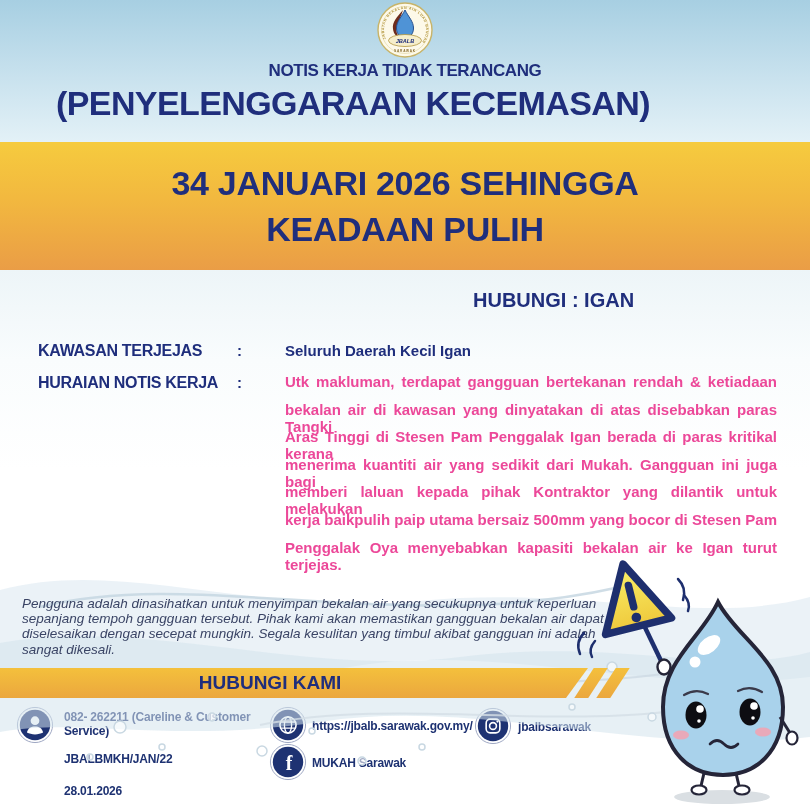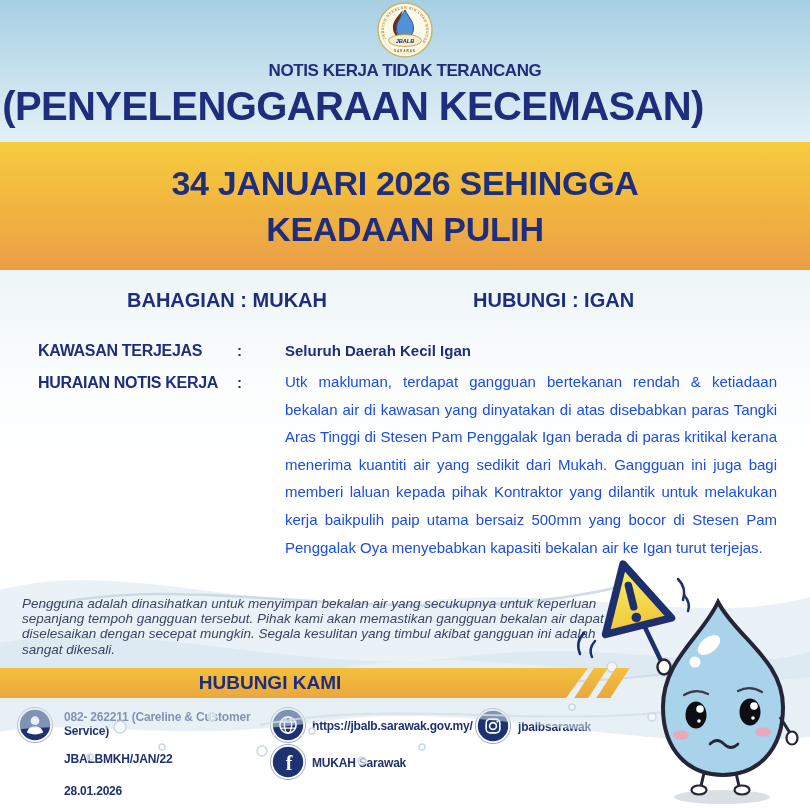--- a/index.html
+++ b/index.html
@@ -9,40 +9,40 @@
     background:#ffffff; font-family:"Liberation Sans", sans-serif;
     margin:0 auto;
   }
   
   .bg-top { position:absolute; left:0; top:0; width:810px; height:142px;
     background:linear-gradient(180deg,#a7cfe2 0%,#c9e2ee 55%,#e3f1f7 100%); }
   .logo { position:absolute; left:375px; top:1px; width:60px; height:58px; }
   .hdr-subtitle { position:absolute; left:0; top:61px; width:810px; text-align:center;
     font-size:17px; font-weight:bold; letter-spacing:-0.4px; color:#1f2e7c; }
   .hdr-title { position:absolute; left:0; top:84px; width:706px; text-align:center;
-    font-size:40px; font-weight:bold; letter-spacing:-0.6px; color:#1f2e7c; }
+    font-size:34px; font-weight:bold; letter-spacing:-0.6px; color:#1f2e7c; }
   
   .banner { position:absolute; left:0; top:142px; width:810px; height:128px;
     background:linear-gradient(180deg,#f6cb3e 0%,#f2b83f 45%,#ea9d46 100%);
     display:flex; flex-direction:column; align-items:center; justify-content:center; }
   .banner div { font-size:34px; font-weight:bold; color:#1f2e7c; line-height:46px; letter-spacing:-0.3px; }
   
   .bg-mid { position:absolute; left:0; top:270px; width:810px; height:540px;
     background:linear-gradient(180deg,#edf5f8 0%,#f9fcfd 90px,#ffffff 200px); }
   .region-bahagian { position:absolute; left:127px; top:289px;
     font-size:20px; font-weight:bold; color:#1f2e7c; }
   .region-daerah { position:absolute; left:473px; top:289px;
     font-size:20px; font-weight:bold; color:#1f2e7c; }
   .detail-label { position:absolute; left:38px; width:200px;
     font-size:16px; font-weight:bold; color:#1f2e7c; letter-spacing:-0.3px; }
   .detail-colon { position:absolute; left:237px; font-size:15px; font-weight:bold; color:#1f2e7c; }
   .kawasan-value { position:absolute; left:285px; top:342px;
     font-size:15px; font-weight:bold; color:#1f2e7c; }
   .paragraph { position:absolute; left:285px; top:373px; width:492px; }
-  .pline { font-size:15px; font-weight:normal; color:#1d4ed8; height:27.6px;
+  .pline { font-size:15px; font-weight:bold; color:#ec4899; height:27.6px;
     text-align:justify; text-align-last:justify; white-space:normal; }
   .pline.last { text-align-last:left; }
   
   .splash { position:absolute; left:0; top:545px; width:810px; height:265px; z-index:1; }
   .disclaimer { position:absolute; left:22px; top:596px; width:584px; z-index:3;
     font-size:13.5px; font-style:italic; line-height:15.2px; color:#3a4465; }
   
   .ribbon-wrap { position:absolute; left:0; top:668px; width:810px; height:30px; z-index:2; }
   .ribbon-main { position:absolute; left:0; top:0; width:588px; height:30px;
     background:linear-gradient(180deg,#f4c03c 0%,#eba73e 100%);
@@ -93,21 +93,20 @@
   <div class="hdr-subtitle">NOTIS KERJA TIDAK TERANCANG</div>
   <div class="hdr-title">(PENYELENGGARAAN KECEMASAN)</div>
 
   <div class="banner">
     <div>34 JANUARI 2026 SEHINGGA</div>
     <div>KEADAAN PULIH</div>
   </div>
 
   <div class="bg-mid"></div>
 
-  <div class="region-bahagian">BAHAGIAN : MUKAH</div>
   <div class="region-daerah">HUBUNGI : IGAN</div>
 
   <div class="detail-label" style="top:342px">KAWASAN TERJEJAS</div>
   <div class="detail-colon" style="top:342px">:</div>
   <div class="kawasan-value">Seluruh Daerah Kecil Igan</div>
 
   <div class="detail-label" style="top:374px">HURAIAN NOTIS KERJA</div>
   <div class="detail-colon" style="top:374px">:</div>
   <div class="paragraph">
     <div class="pline">Utk makluman, terdapat gangguan bertekanan rendah &amp; ketiadaan</div>

